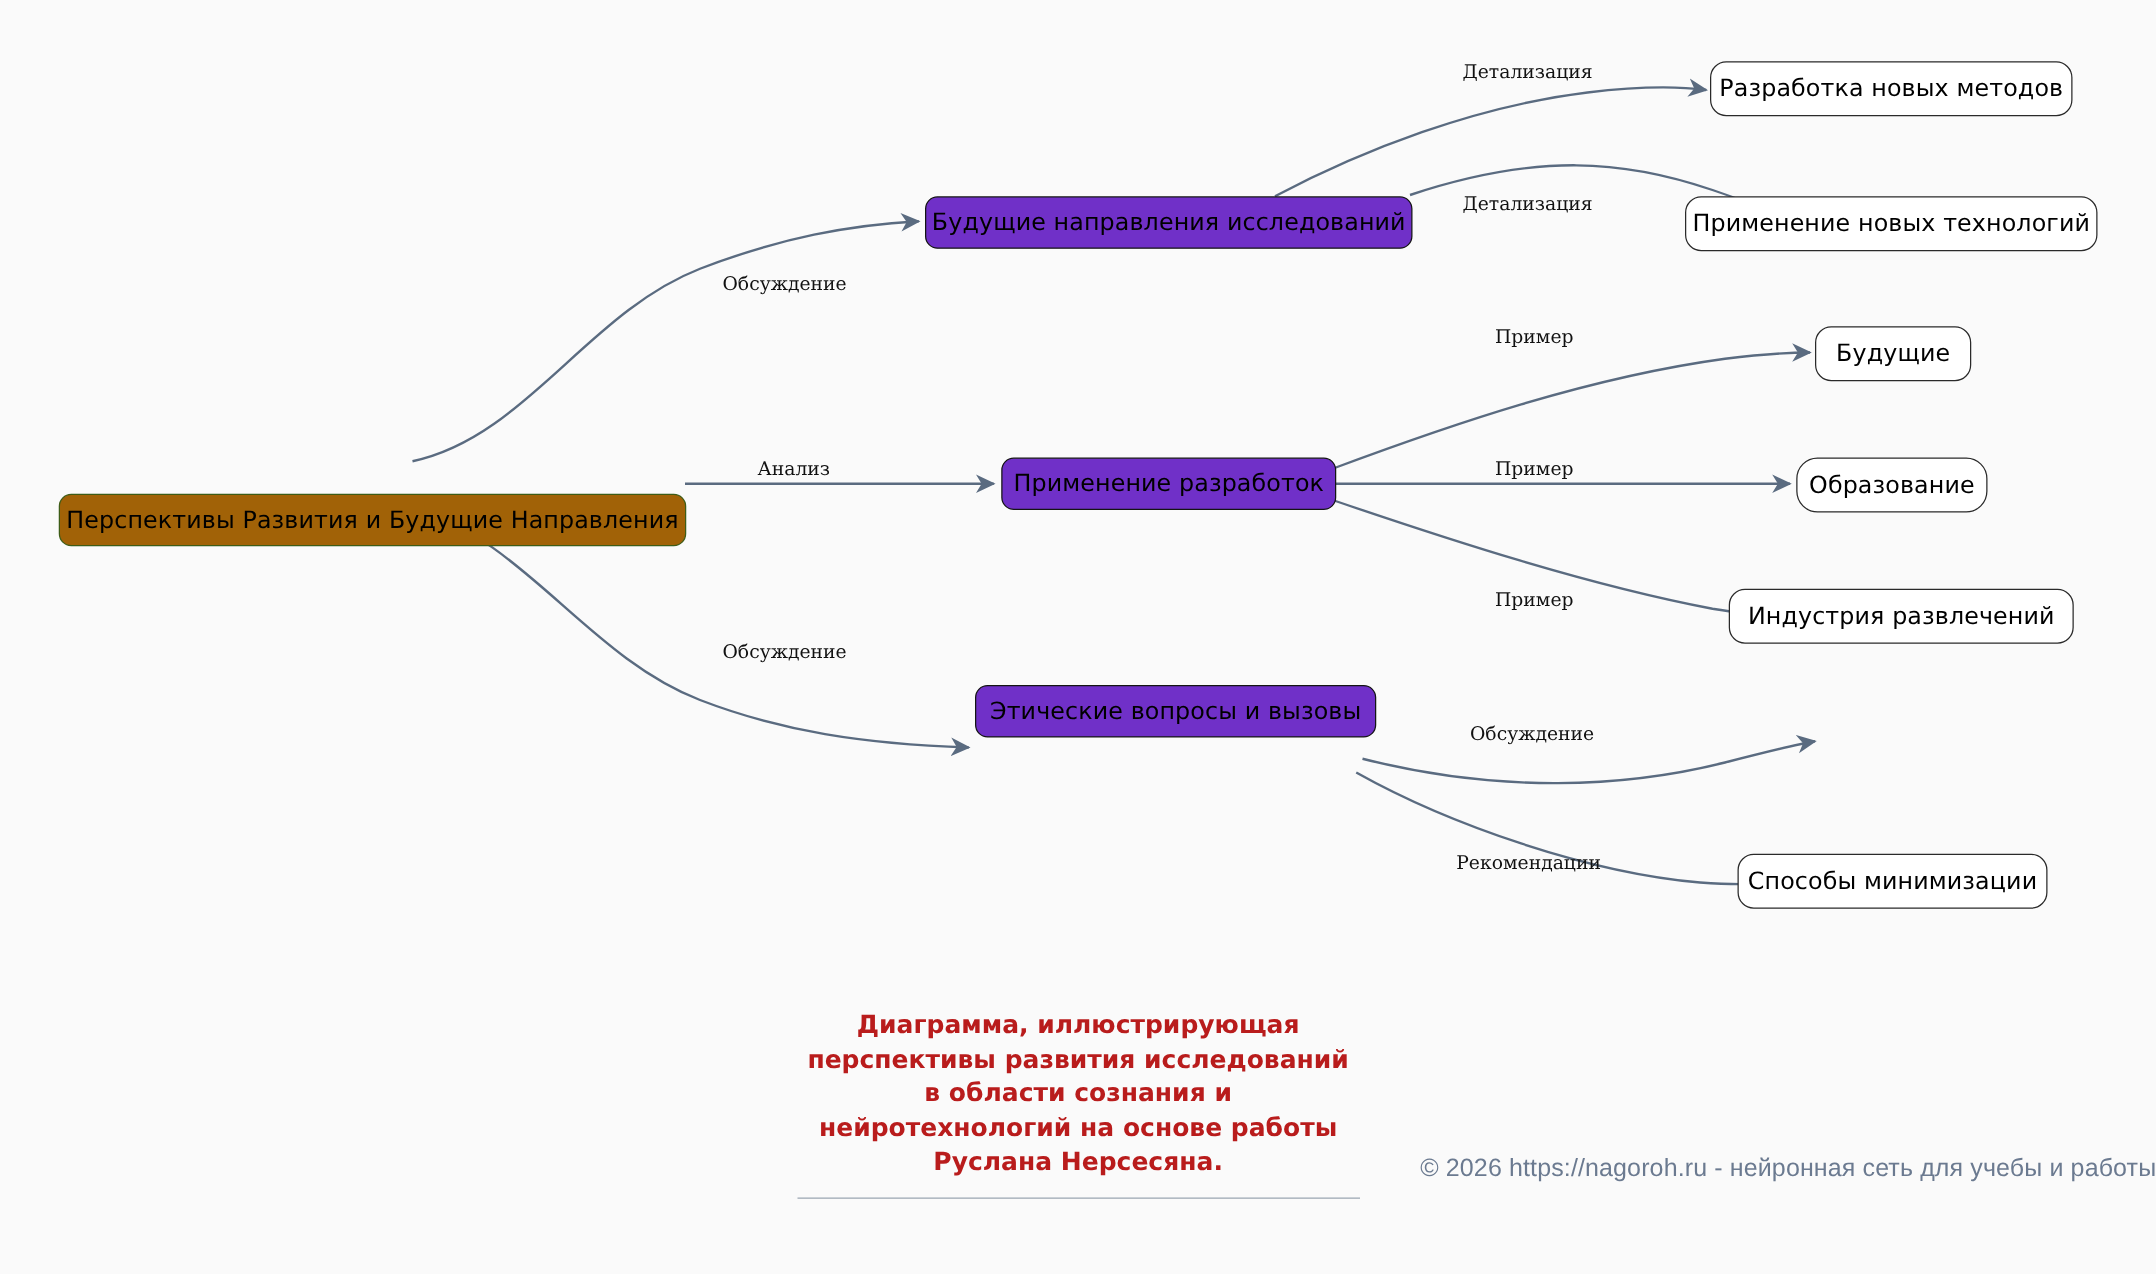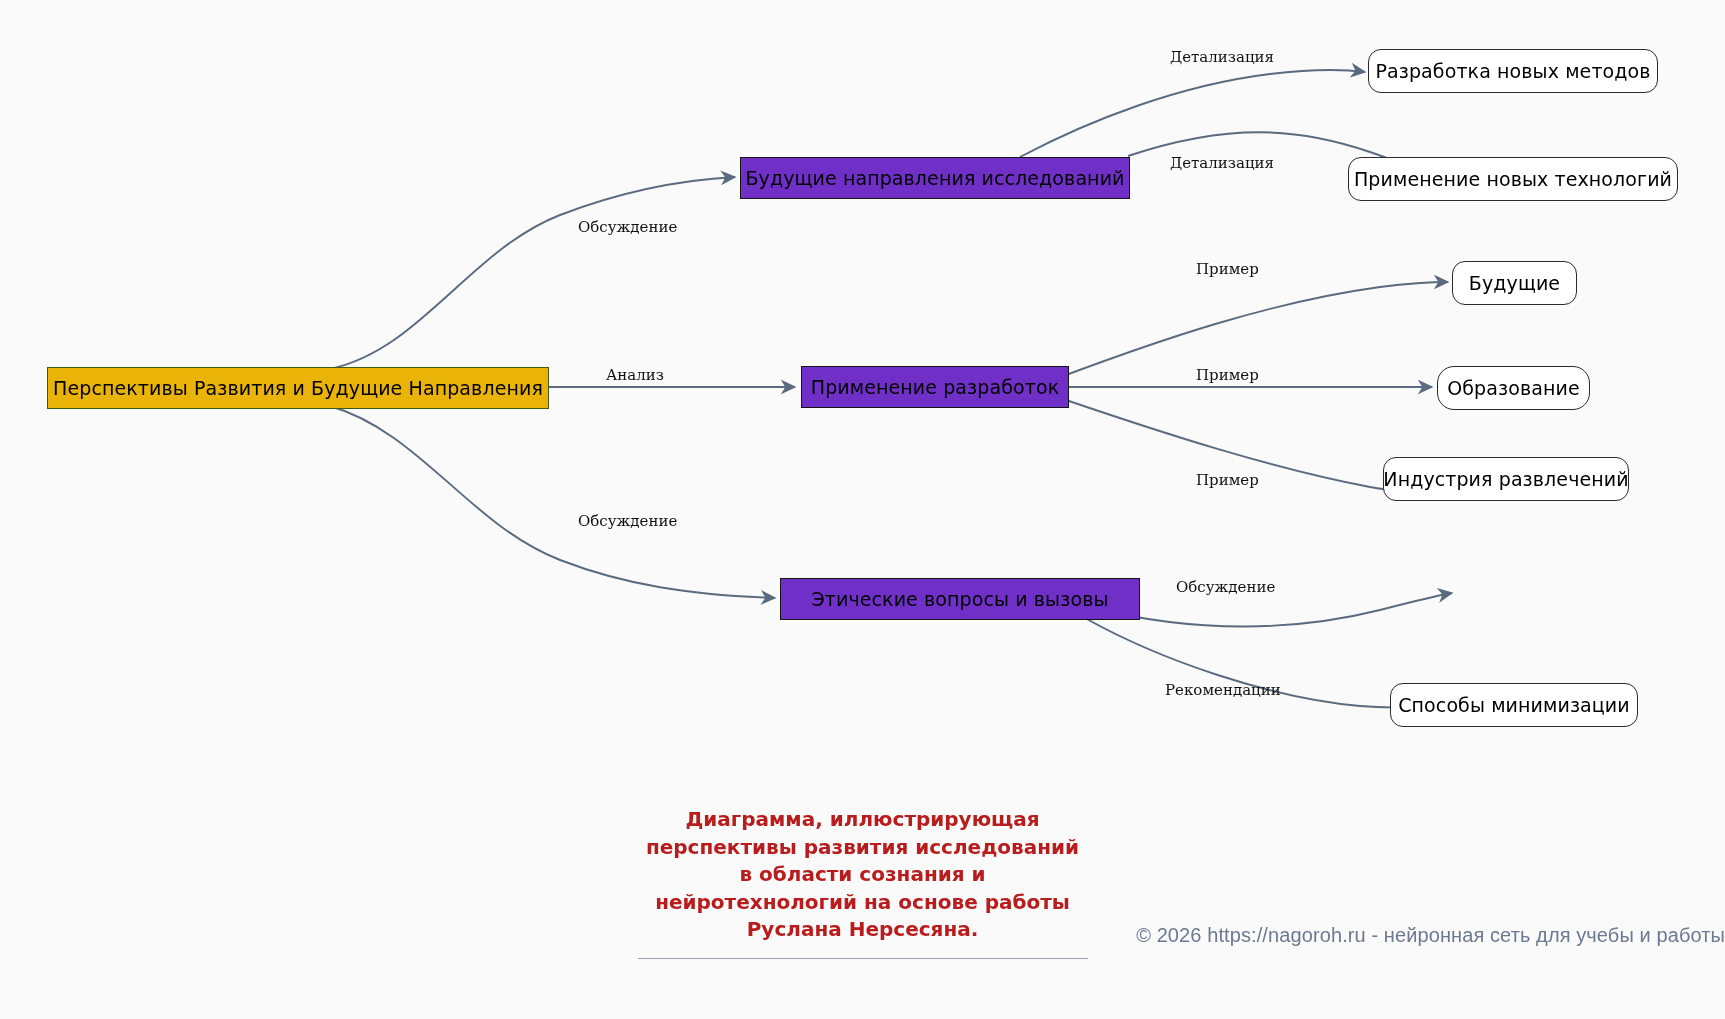--- a/index.html
+++ b/index.html
@@ -22,34 +22,35 @@
     top: 0;
     width: 1725px;
     height: 1019px;
   }
   .node {
     position: absolute;
     box-sizing: border-box;
     display: flex;
     align-items: center;
     justify-content: center;
-    border-radius: 0;
+    border-radius: 10px;
     border: 1.4px solid #1f1f1f;
     font-family: "DejaVu Sans", sans-serif;
     font-size: 19px;
     line-height: 1;
     color: #000000;
     white-space: nowrap;
     padding: 0 16px;
     letter-spacing: 0.1px;
   }
   .node.root {
-    background: #eab308;
+    background: #a16207;
     border-color: #3d5c17;
     border-width: 1.6px;
+    margin-top: 28px;
   }
   .node.branch {
     background: #7030c8;
     border-color: #141414;
   }
   .node.leaf {
     background: #ffffff;
     border-color: #2a2a2a;
     border-radius: 13px;
   }
@@ -132,41 +133,41 @@
   </div>
 
   <div class="node branch" style="left:740px; top:157px; width:390px; height:42px;">
     <span>Будущие направления исследований</span>
   </div>
 
   <div class="node branch" style="left:801px; top:366px; width:268px; height:42px;text-align:right;">
     <span>Применение разработок</span>
   </div>
 
-  <div class="node branch" style="left:780px; top:578px; width:360px; height:42px;">
+  <div class="node branch" style="left:780px; top:548px; width:321px; height:42px;">
     <span>Этические вопросы и вызовы</span>
   </div>
 
   <div class="node leaf" style="left:1368px; top:49px; width:290px; height:44px;">
     <span>Разработка новых методов</span>
   </div>
 
   <div class="node leaf" style="left:1348px; top:157px; width:330px; height:44px;">
     <span>Применение новых технологий</span>
   </div>
 
   <div class="node leaf" style="left:1452px; top:261px; width:125px; height:44px;">
     <span>Будущие</span>
   </div>
 
   <div class="node leaf" style="left:1437px; top:366px; width:153px; height:44px;border-radius:17px;">
     <span>Образование</span>
   </div>
 
-  <div class="node leaf" style="left:1383px; top:457px; width:246px; height:44px;">
+  <div class="node leaf" style="left:1383px; top:471px; width:276px; height:44px;">
     <span>Индустрия развлечений</span>
   </div>
 
 
   <div class="node leaf" style="left:1390px; top:683px; width:248px; height:44px;">
     <span>Способы минимизации</span>
   </div>
 
   <div class="edge-label" style="left:578px; top:220px;">Обсуждение</div>
 

